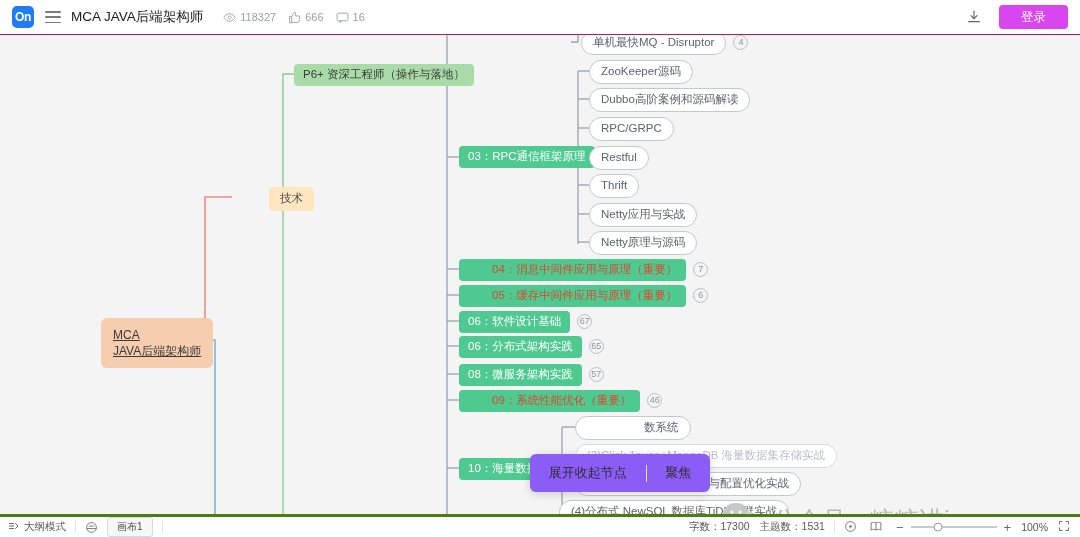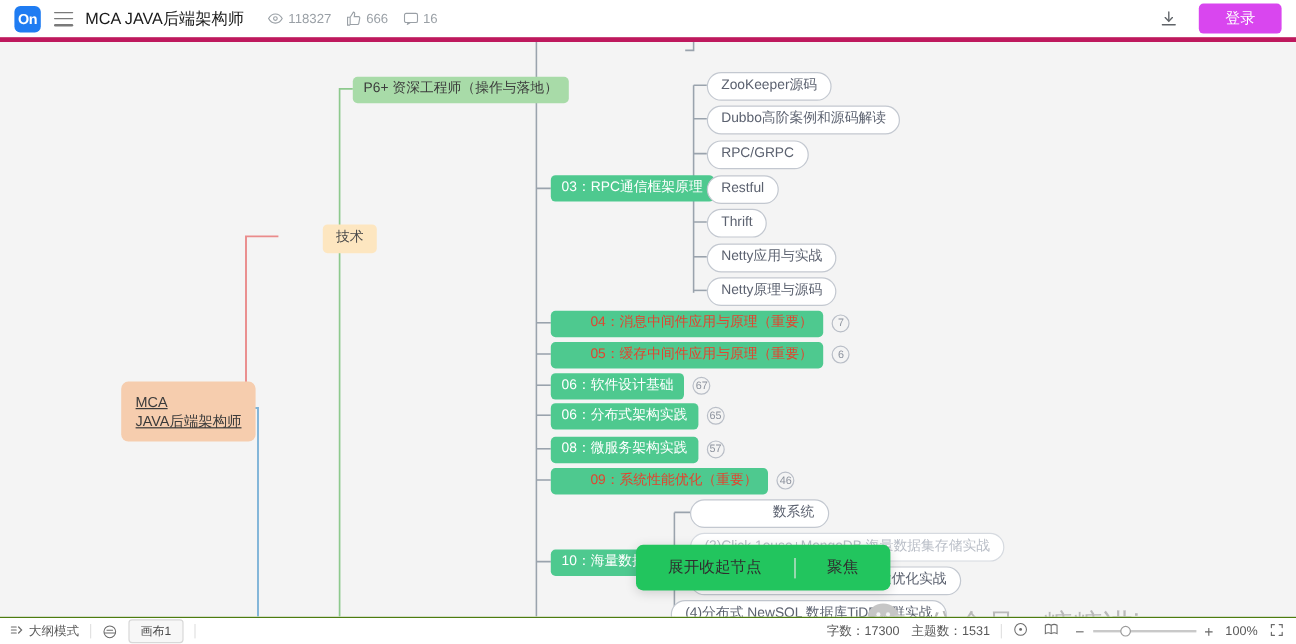--- a/index.html
+++ b/index.html
@@ -6,21 +6,21 @@
   html, body {
     width: 1080px; height: 537px;
     font-family: "Liberation Sans", "DejaVu Sans", sans-serif;
     background: #f4f4f4; overflow: hidden;
   }
   #app { position: relative; width: 1080px; height: 537px; background: #f4f4f4; }
 
   
   #header {
     position: absolute; top: 0; left: 0; width: 1080px; height: 35px;
-    background: #ffffff; border-bottom: 4px solid #be185d;
+    background: #ffffff; border-bottom: 1px solid #be185d;
     display: flex; align-items: center; padding: 0 12px; z-index: 40;
   }
   .logo {
     width: 22px; height: 22px; border-radius: 5px; background: #1f7cf2;
     color: #fff; font-size: 12px; font-weight: bold; letter-spacing: -0.4px;
     display: flex; align-items: center; justify-content: center; flex: 0 0 auto;
   }
   .hamburger {
     width: 16px; height: 12px; margin-left: 11px; flex: 0 0 auto;
     display: flex; flex-direction: column; justify-content: space-between;
@@ -78,41 +78,41 @@
   .pill.faded .nbox { color: #b9bec7; border-color: #d6dae0; }
 
   .badge {
     margin-left: 7px; width: 15px; height: 15px; border-radius: 50%;
     border: 1px solid #b9bec7; color: #8d939e; font-size: 9px;
     display: flex; align-items: center; justify-content: center; flex: 0 0 auto;
   }
 
   
   #popup {
-    position: absolute; left: 530px; top: 419px; width: 212px; height: 38px;
-    background: #22c55e; border-radius: 6px;
+    position: absolute; left: 530px; top: 419px; width: 180px; height: 38px;
+    background: #8b5cf6; border-radius: 6px;
     box-shadow: 0 2px 10px rgba(0,0,0,.16);
     display: flex; align-items: center; z-index: 30;
   }
   #popup .mi {
     flex: 1 1 auto; text-align: center; font-size: 13px; color: #2f2f2f; cursor: pointer;
   }
   #popup .divider { width: 1px; height: 17px; background: #e4e4e4; }
 
   
   #watermark {
     position: absolute; left: 722px; top: 466px; display: flex; align-items: center;
     gap: 10px; z-index: 25; pointer-events: none;
   }
   #watermark .wm-text { font-size: 25px; color: #b9b9b9; white-space: nowrap; }
 
   
   #statusbar {
     position: absolute; bottom: 0; left: 0; width: 1080px; height: 23px;
-    background: #ffffff; border-top: 1px solid #4d7c0f;
+    background: #ffffff; border-top: 3px solid #4d7c0f;
     display: flex; align-items: center; padding: 0 8px; font-size: 10.5px;
     color: #595959; z-index: 40;
   }
   #statusbar .sb-item { display: flex; align-items: center; gap: 4px; }
   #statusbar .vsep { width: 1px; height: 12px; background: #e2e2e2; margin: 0 9px; }
   .tab-chip {
     border: 1px solid #d8d8d8; border-radius: 3px; padding: 2px 9px;
     background: #f7f7f7; color: #4a4a4a; font-size: 10px; cursor: pointer;
   }
   .sb-right { display: flex; align-items: center; gap: 0; margin-left: auto; }
@@ -235,20 +235,24 @@
     </div>
 
     <div class="node orange" style="left:253px; top:152px;margin-left:16px;">
       <div class="nbox">技术</div>
     </div>
 
     <div class="node lgreen" style="left:294px; top:29px;">
       <div class="nbox">P6+ 资深工程师（操作与落地）</div>
     </div>
 
+    <div class="node pill" style="left:581px; top:-4px;">
+      <div class="nbox">单机最快MQ - Disruptor</div>
+      <div class="badge">4</div>
+    </div>
 
     <div class="node green" style="left:459px; top:111px;">
       <div class="nbox">03：RPC通信框架原理</div>
     </div>
 
     <div class="node pill" style="left:589px; top:25px;">
       <div class="nbox">ZooKeeper源码</div>
     </div>
     <div class="node pill" style="left:589px; top:53px;">
       <div class="nbox">Dubbo高阶案例和源码解读</div>

